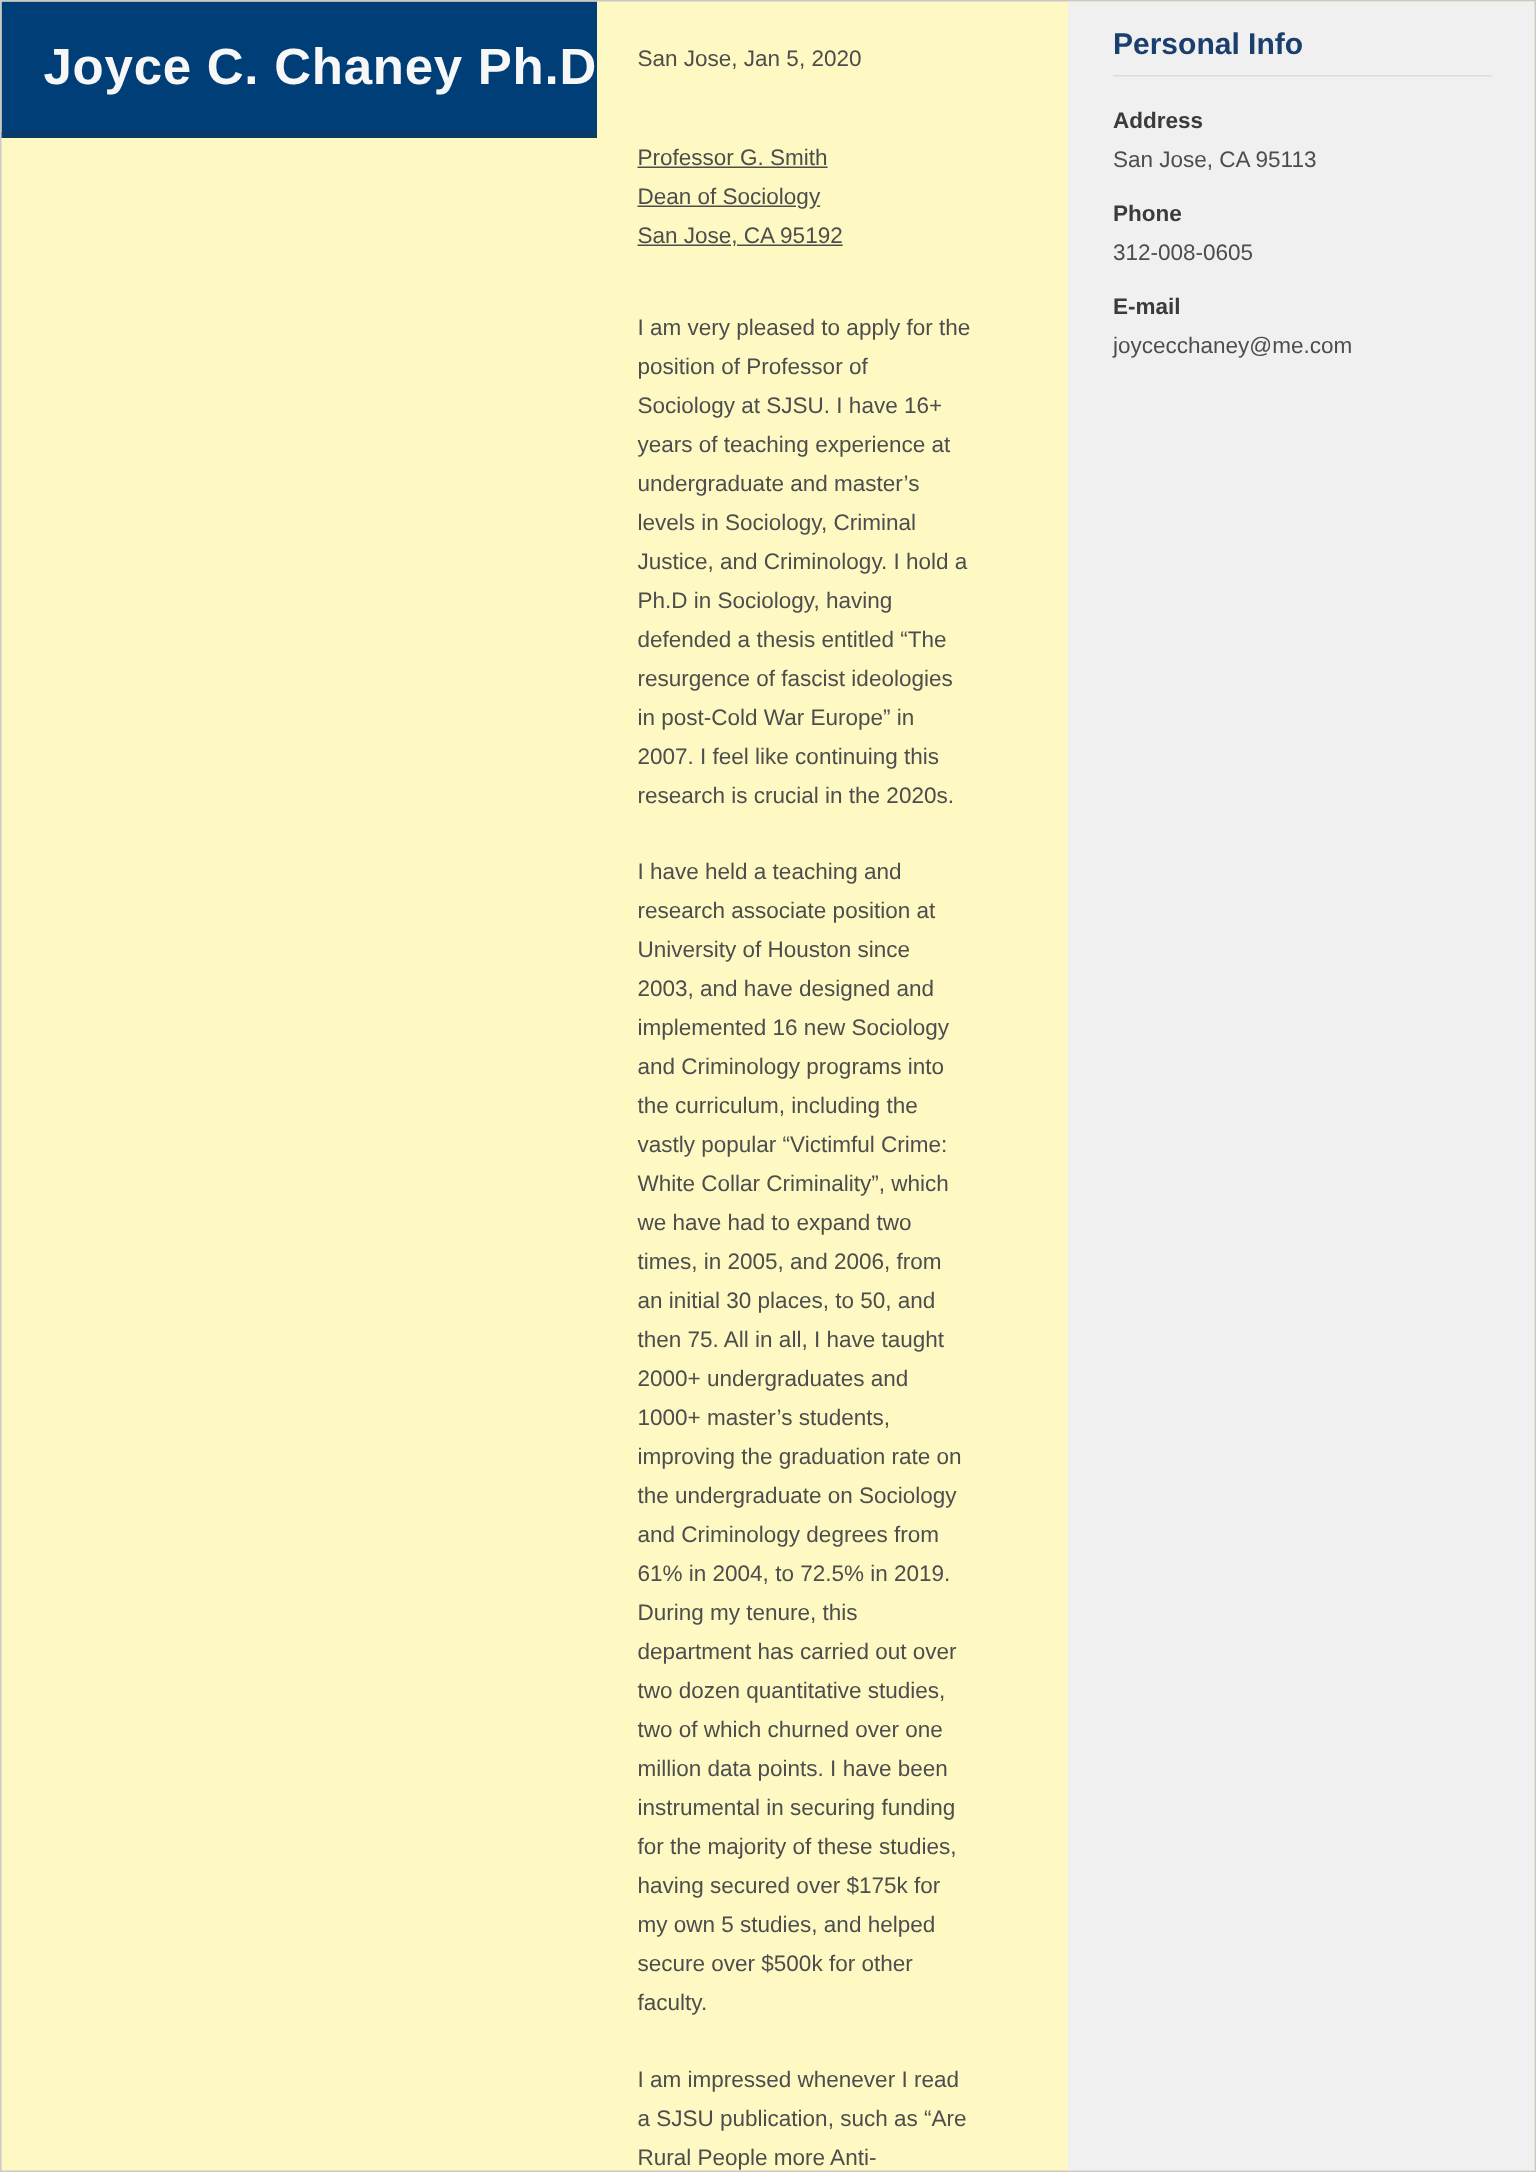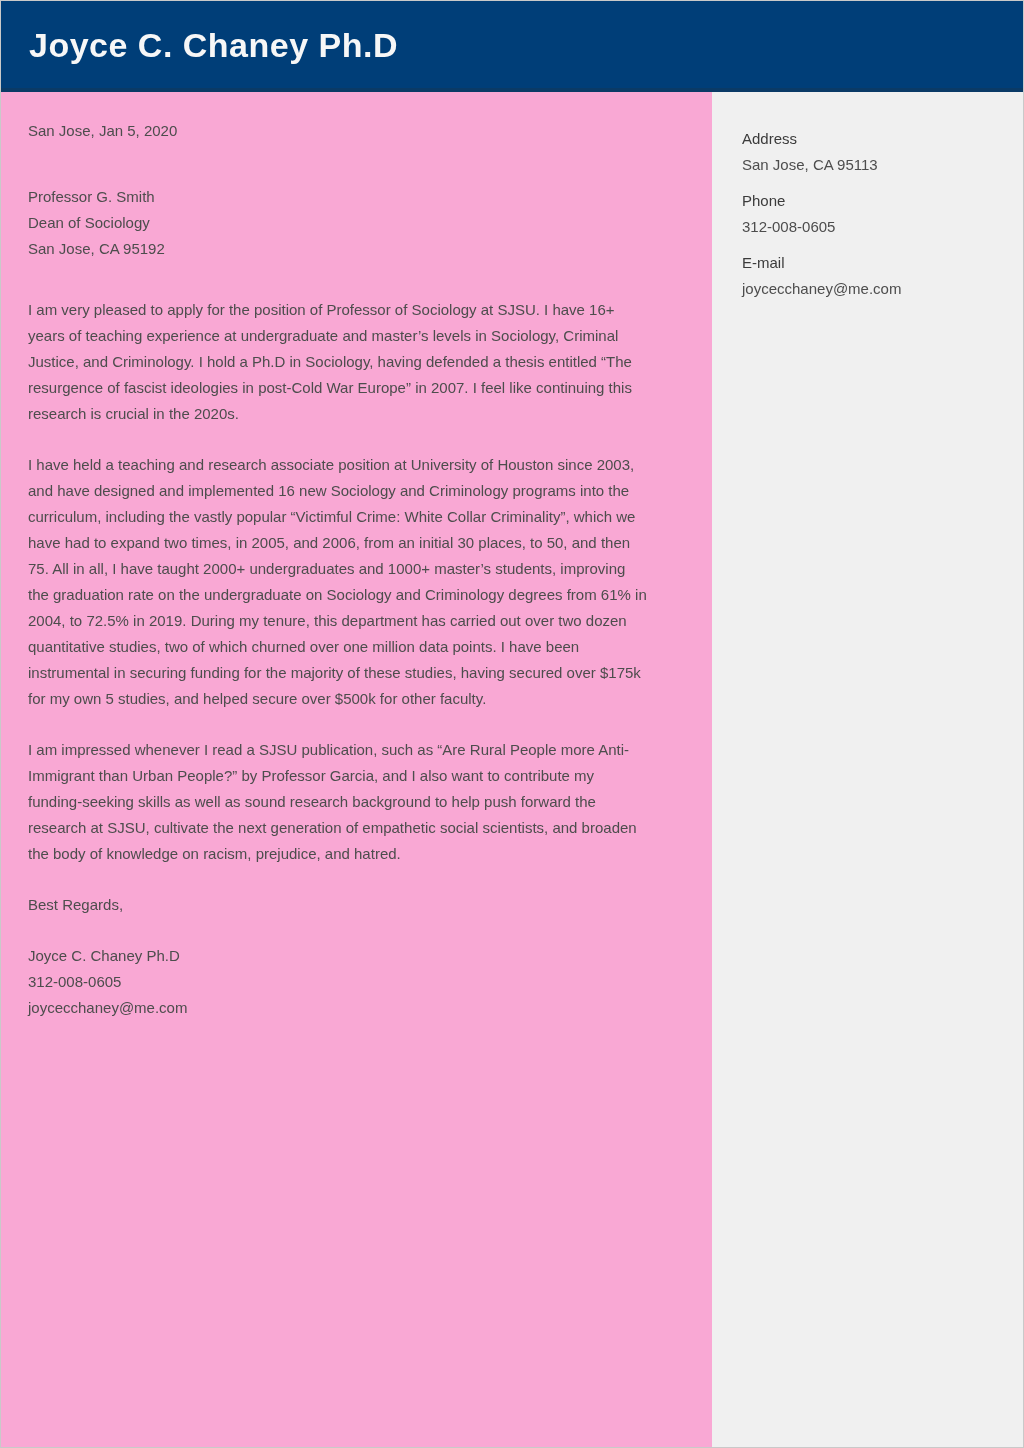--- a/index.html
+++ b/index.html
@@ -5,22 +5,22 @@
   html, body { margin: 0; padding: 0; }
   body {
     width: 1024px; height: 1448px;
     background: #ffffff;
     font-family: "Liberation Sans", sans-serif;
   }
   .page {
     width: 1024px; height: 1448px;
     box-sizing: border-box;
     border: 1px solid var(--page-border, #c9c9c9);
-    background: #f9a8d4;
-    display: flex; flex-direction: column;
+    background: #fef9c3;
+    display: flex; 
     overflow: hidden;
   }
   .header {
     flex: 0 0 auto;
     height: 91px;
     box-sizing: border-box;
     background: var(--header-bg, #003e78);
     border-bottom: 4px solid var(--header-border, #0a3a66);
     display: flex; align-items: center;
     padding-left: 28px;
@@ -36,21 +36,21 @@
   .content { flex: 1; display: flex; min-height: 0; gap: 40px; }
   .letter {
     flex: 1;
     box-sizing: border-box;
     padding: 26px 25px 0 27px;
     color: var(--body-text, #4d4d4d);
     font-size: 15px;
     line-height: 26px;
   }
   .date { margin: 0 0 40px 0; }
-  .recipient { margin: 0 0 35px 0; }
+  .recipient { margin: 0 0 35px 0; text-decoration: underline; }
   .salutation { margin: 0 0 24px 0; }
   .letter p { margin: 0 0 25px 0; }
   .closing { margin: 0 0 28px 0; }
   .signature { margin: 0; }
   .sidebar {
     flex: 0 0 311px;
     width: 311px;
     box-sizing: border-box;
     background: var(--sidebar-bg, #f0f0f0);
     padding: 17px 28px 0 30px;
@@ -62,21 +62,21 @@
     margin: 0;
     color: var(--accent, #1a3e6e);
     font-size: 20px;
     font-weight: 700;
     line-height: 24px;
     padding-bottom: 8px;
     border-bottom: 1px solid var(--divider, #dcdcdc);
   }
   .side-section { margin-top: 9px; }
   .side-section.first { margin-top: 17px; }
-  .side-label { font-weight: 400; color: var(--label-text, #3b3b3b); margin-top: 10px; }
+  .side-label { font-weight: 700; color: var(--label-text, #3b3b3b); margin-top: 10px; }
 </style>
 </head>
 <body>
 
 <div class="page">
 
   <header class="header">
     <h1>Joyce C. Chaney Ph.D</h1>
   </header>
 
@@ -99,20 +99,21 @@
       <p class="closing">Best Regards,</p>
 
       <div class="signature">
         <div>Joyce C. Chaney Ph.D</div>
         <div>312-008-0605</div>
         <div>joycecchaney@me.com</div>
       </div>
     </main>
 
     <aside class="sidebar">
+      <h2>Personal Info</h2>
 
       <div class="side-section first">
         <div class="side-label">Address</div>
         <div class="side-value">San Jose, CA 95113</div>
       </div>
 
       <div class="side-section">
         <div class="side-label">Phone</div>
         <div class="side-value">312-008-0605</div>
       </div>

